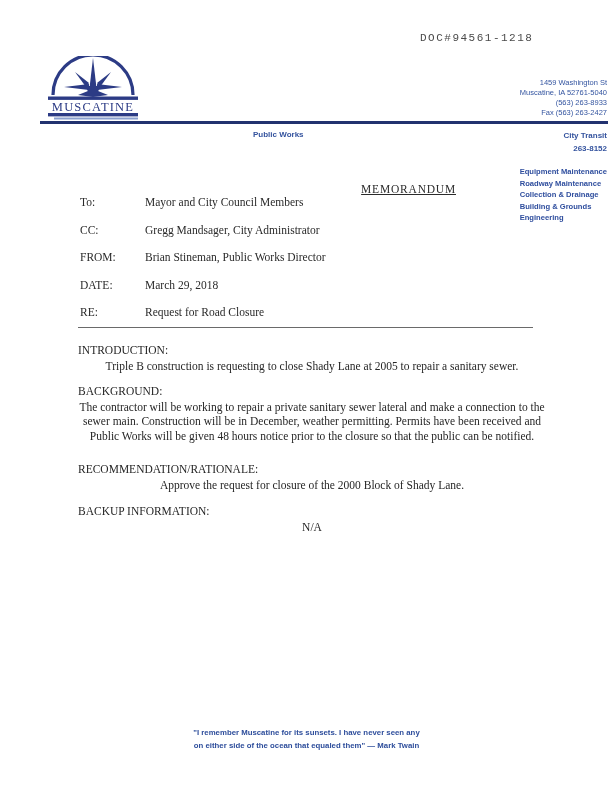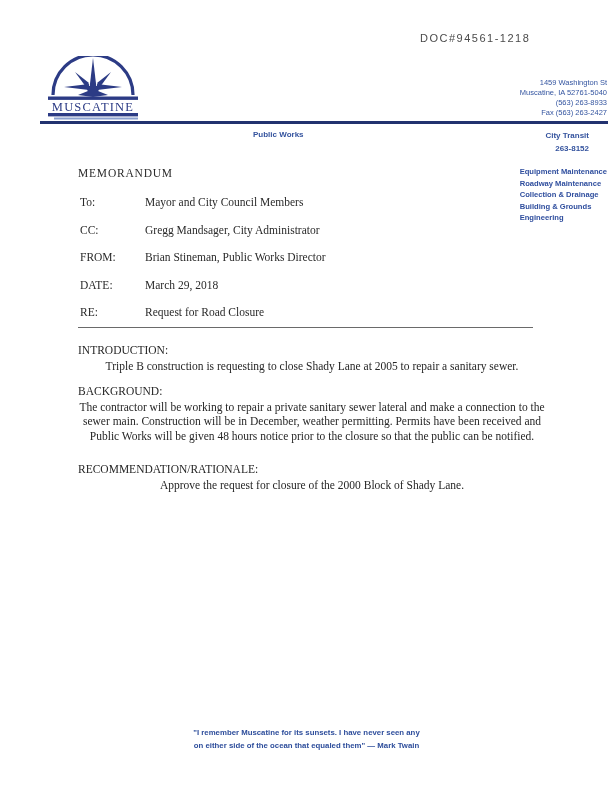--- a/index.html
+++ b/index.html
@@ -5,51 +5,51 @@
   html,body{margin:0;padding:0;background:#e8e8e8;}
   .page{
     position:relative;width:613px;height:800px;background:#ffffff;
     margin:0 auto;overflow:hidden;
     font-family:"Liberation Serif", serif;color:#2a2a2a;
   }
   .abs{position:absolute;}
   
   .doc-number{
     left:420px;top:32px;
-    font-family:Liberation Sans, sans-serif;
+    font-family:Liberation Mono, monospace;
     font-size:11px;letter-spacing:1.5px;color:#4a4a4a;
   }
   
   .logo{left:44px;top:56px;width:98px;height:64px;}
   .addr-block{
     right:6px;top:78px;text-align:right;
     font-family:"Liberation Sans", sans-serif;
     font-weight:normal;font-size:7.5px;line-height:10px;color:#3455a0;
     filter:blur(.2px);
   }
   .navy-rule{left:40px;top:121px;width:568px;height:3px;background:#22326f;}
   .dept-label{
     left:253px;top:130px;
     font-family:"Liberation Sans", sans-serif;
     font-weight:bold;font-size:8px;color:#34539e;filter:blur(.25px);
   }
   .transit-block{
-    right:24px;top:129px;text-align:right;
+    right:6px;top:129px;text-align:right;
     font-family:"Liberation Sans", sans-serif;
     font-weight:bold;font-size:8px;line-height:13px;color:#34539e;
   }
   .division-list{
     right:6px;top:166px;text-align:left;
     font-family:"Liberation Sans", sans-serif;
     font-weight:bold;font-size:7.6px;line-height:11.6px;color:#2f4e9e;
   }
   
   .memo-title{
-    left:78px;top:167px;width:378px;text-align:left;
-    font-size:11.5px;letter-spacing:.8px;color:#2b2b2b;
+    left:78px;top:183px;width:378px;text-align:right;
+    font-size:11.5px;letter-spacing:.8px;color:#2b2b2b;text-decoration:underline;
   }
   .fields{left:80px;top:194px;width:380px;}
   .field-row{position:absolute;left:0;width:380px;font-size:11.5px;}
   .field-row .lbl{position:absolute;left:0;}
   .field-row .val{position:absolute;left:65px;width:315px;}
   .thin-rule{left:78px;top:327px;width:455px;height:1px;background:#6a6a6a;}
   .section{left:78px;width:468px;font-size:11.5px;line-height:14.6px;color:#262626;}
   .section .head{margin:0 0 1px 0;}
   .section .body{margin:0;text-align:center;}
   
@@ -150,19 +150,23 @@
   <div class="abs section" style="top:384px">
     <p class="head">BACKGROUND:</p>
     <p class="body">The contractor will be working to repair a private sanitary sewer lateral and make a connection to the sewer main. Construction will be in December, weather permitting. Permits have been received and Public Works will be given 48 hours notice prior to the closure so that the public can be notified.</p>
   </div>
 
   <div class="abs section" style="top:462px">
     <p class="head">RECOMMENDATION/RATIONALE:</p>
     <p class="body">Approve the request for closure of the 2000 Block of Shady Lane.</p>
   </div>
 
+  <div class="abs section" style="top:504px">
+    <p class="head">BACKUP INFORMATION:</p>
+    <p class="body">N/A</p>
+  </div>
 
   <div class="abs footer-quote">
     <div>"I remember Muscatine for its sunsets. I have never seen any</div>
     <div>on either side of the ocean that equaled them" — Mark Twain</div>
   </div>
 
 </div>
 
 </body></html>

